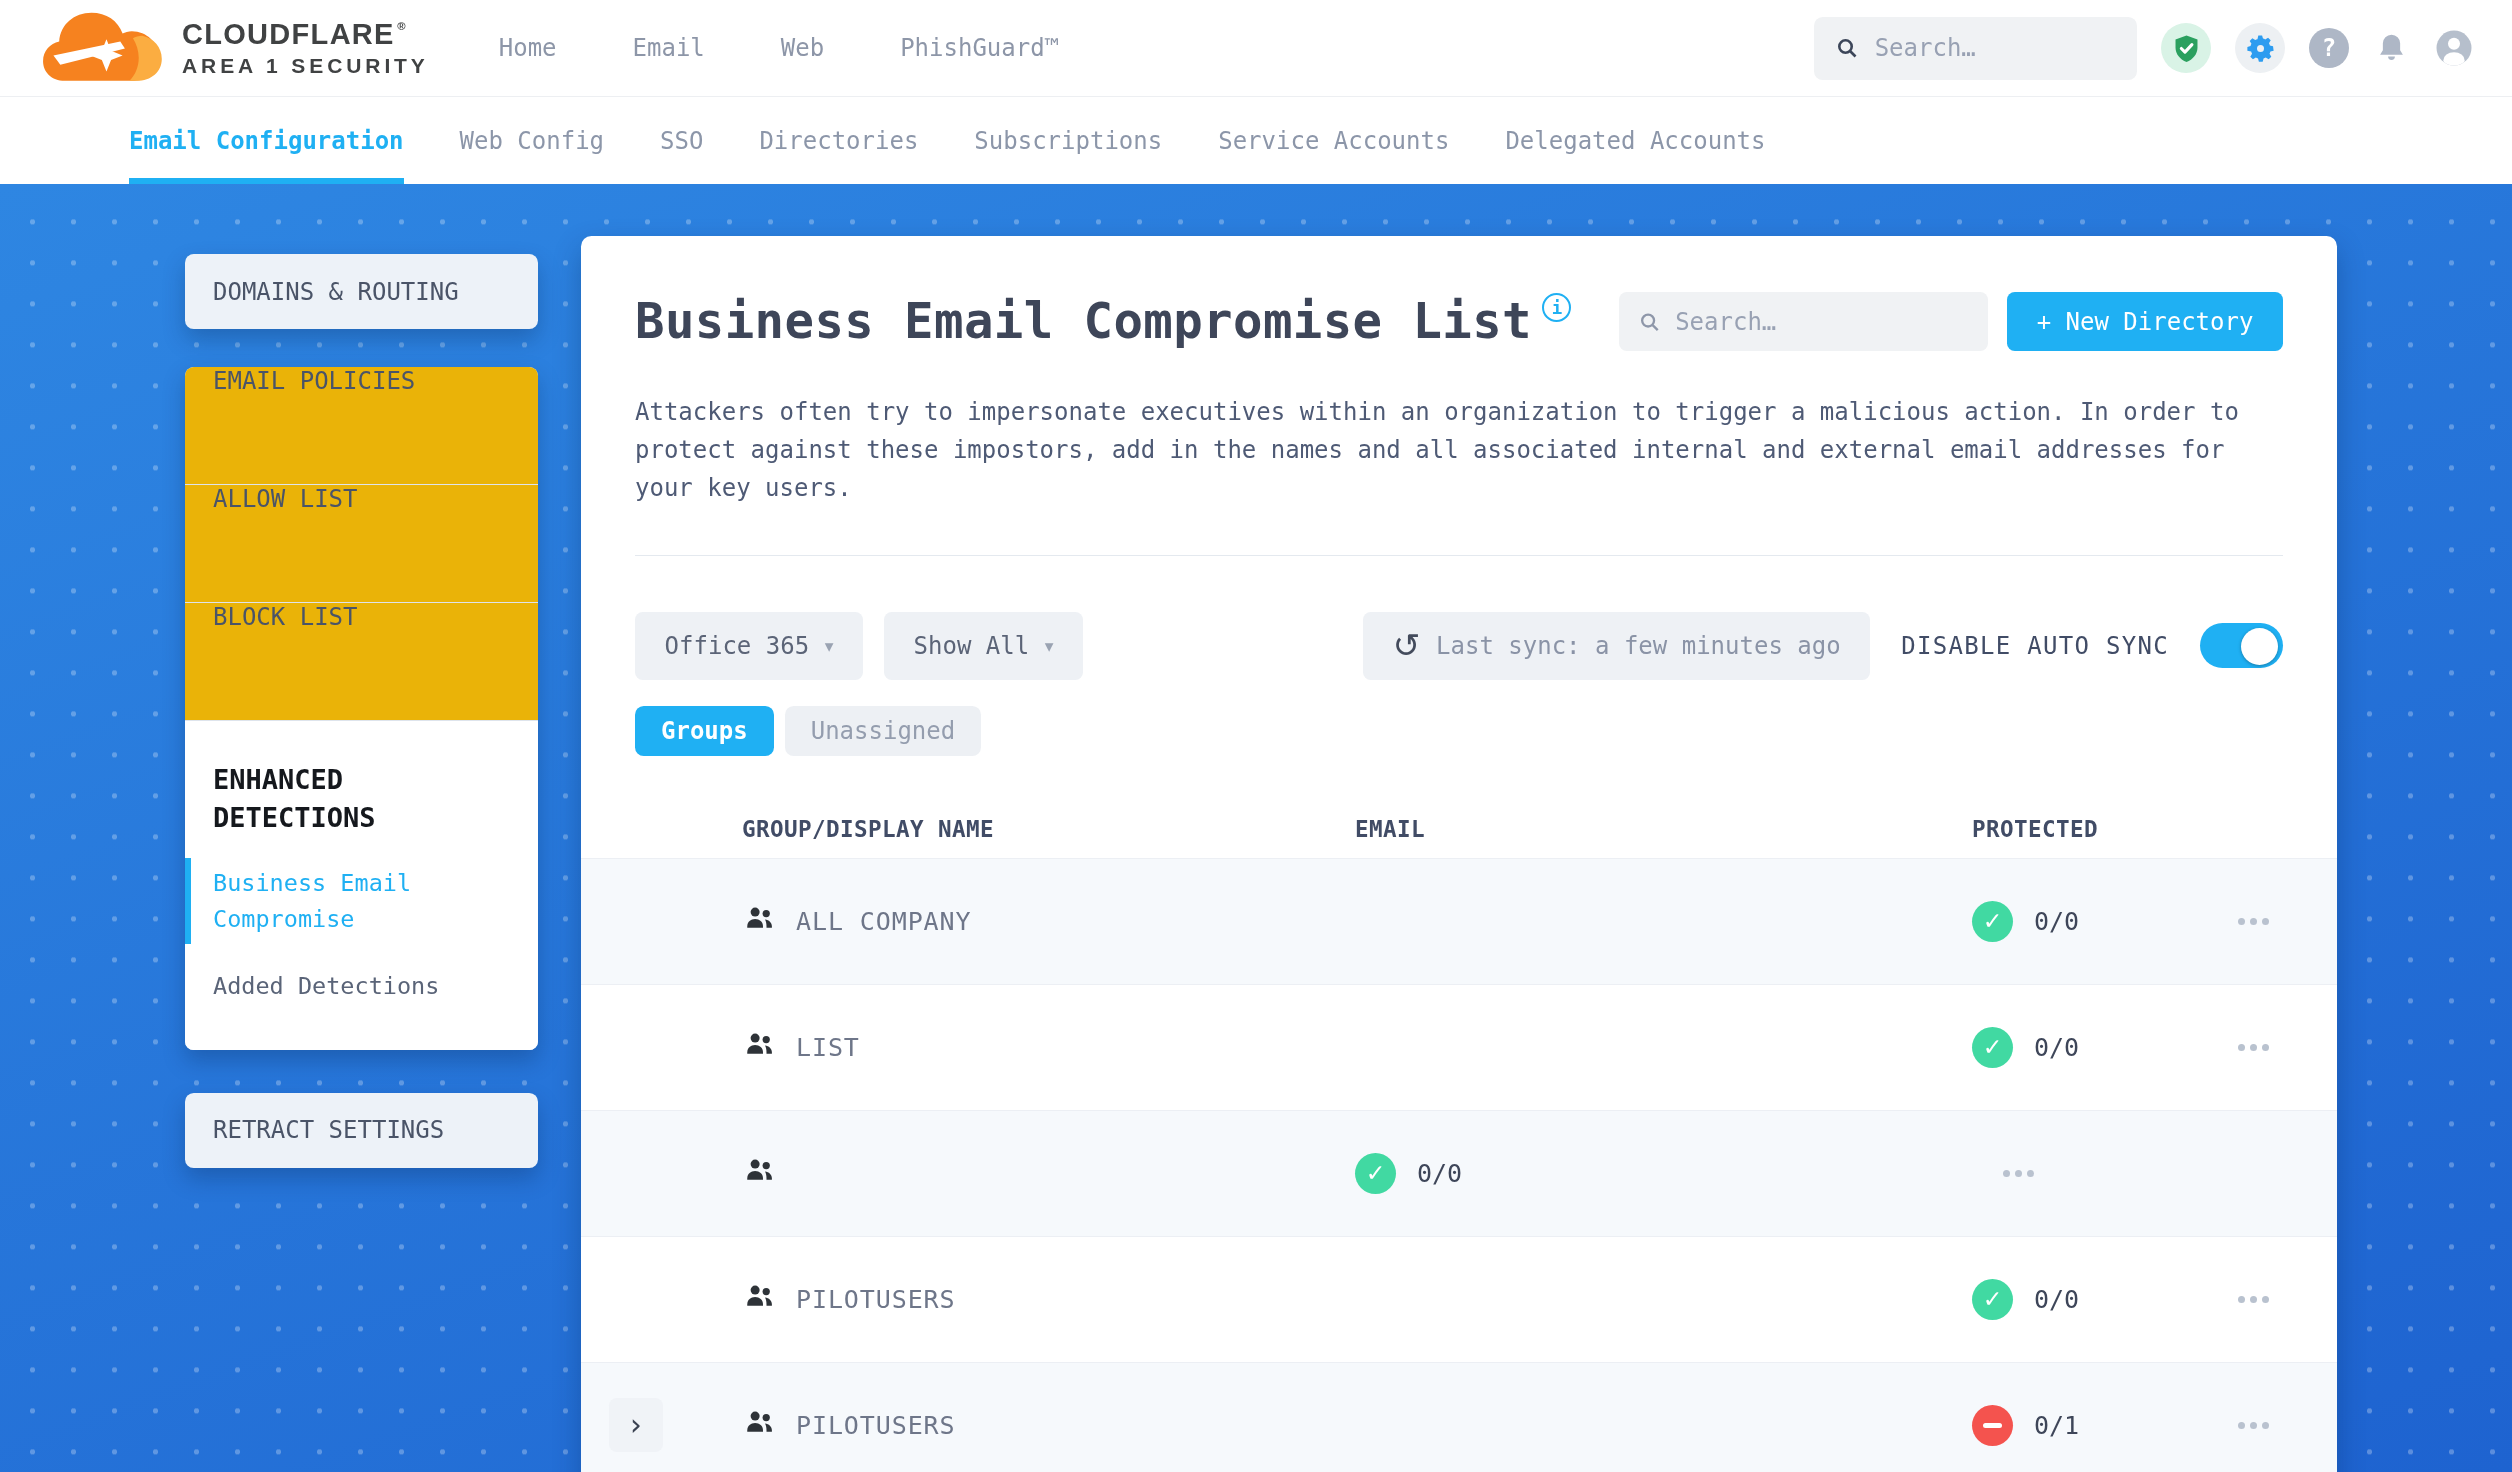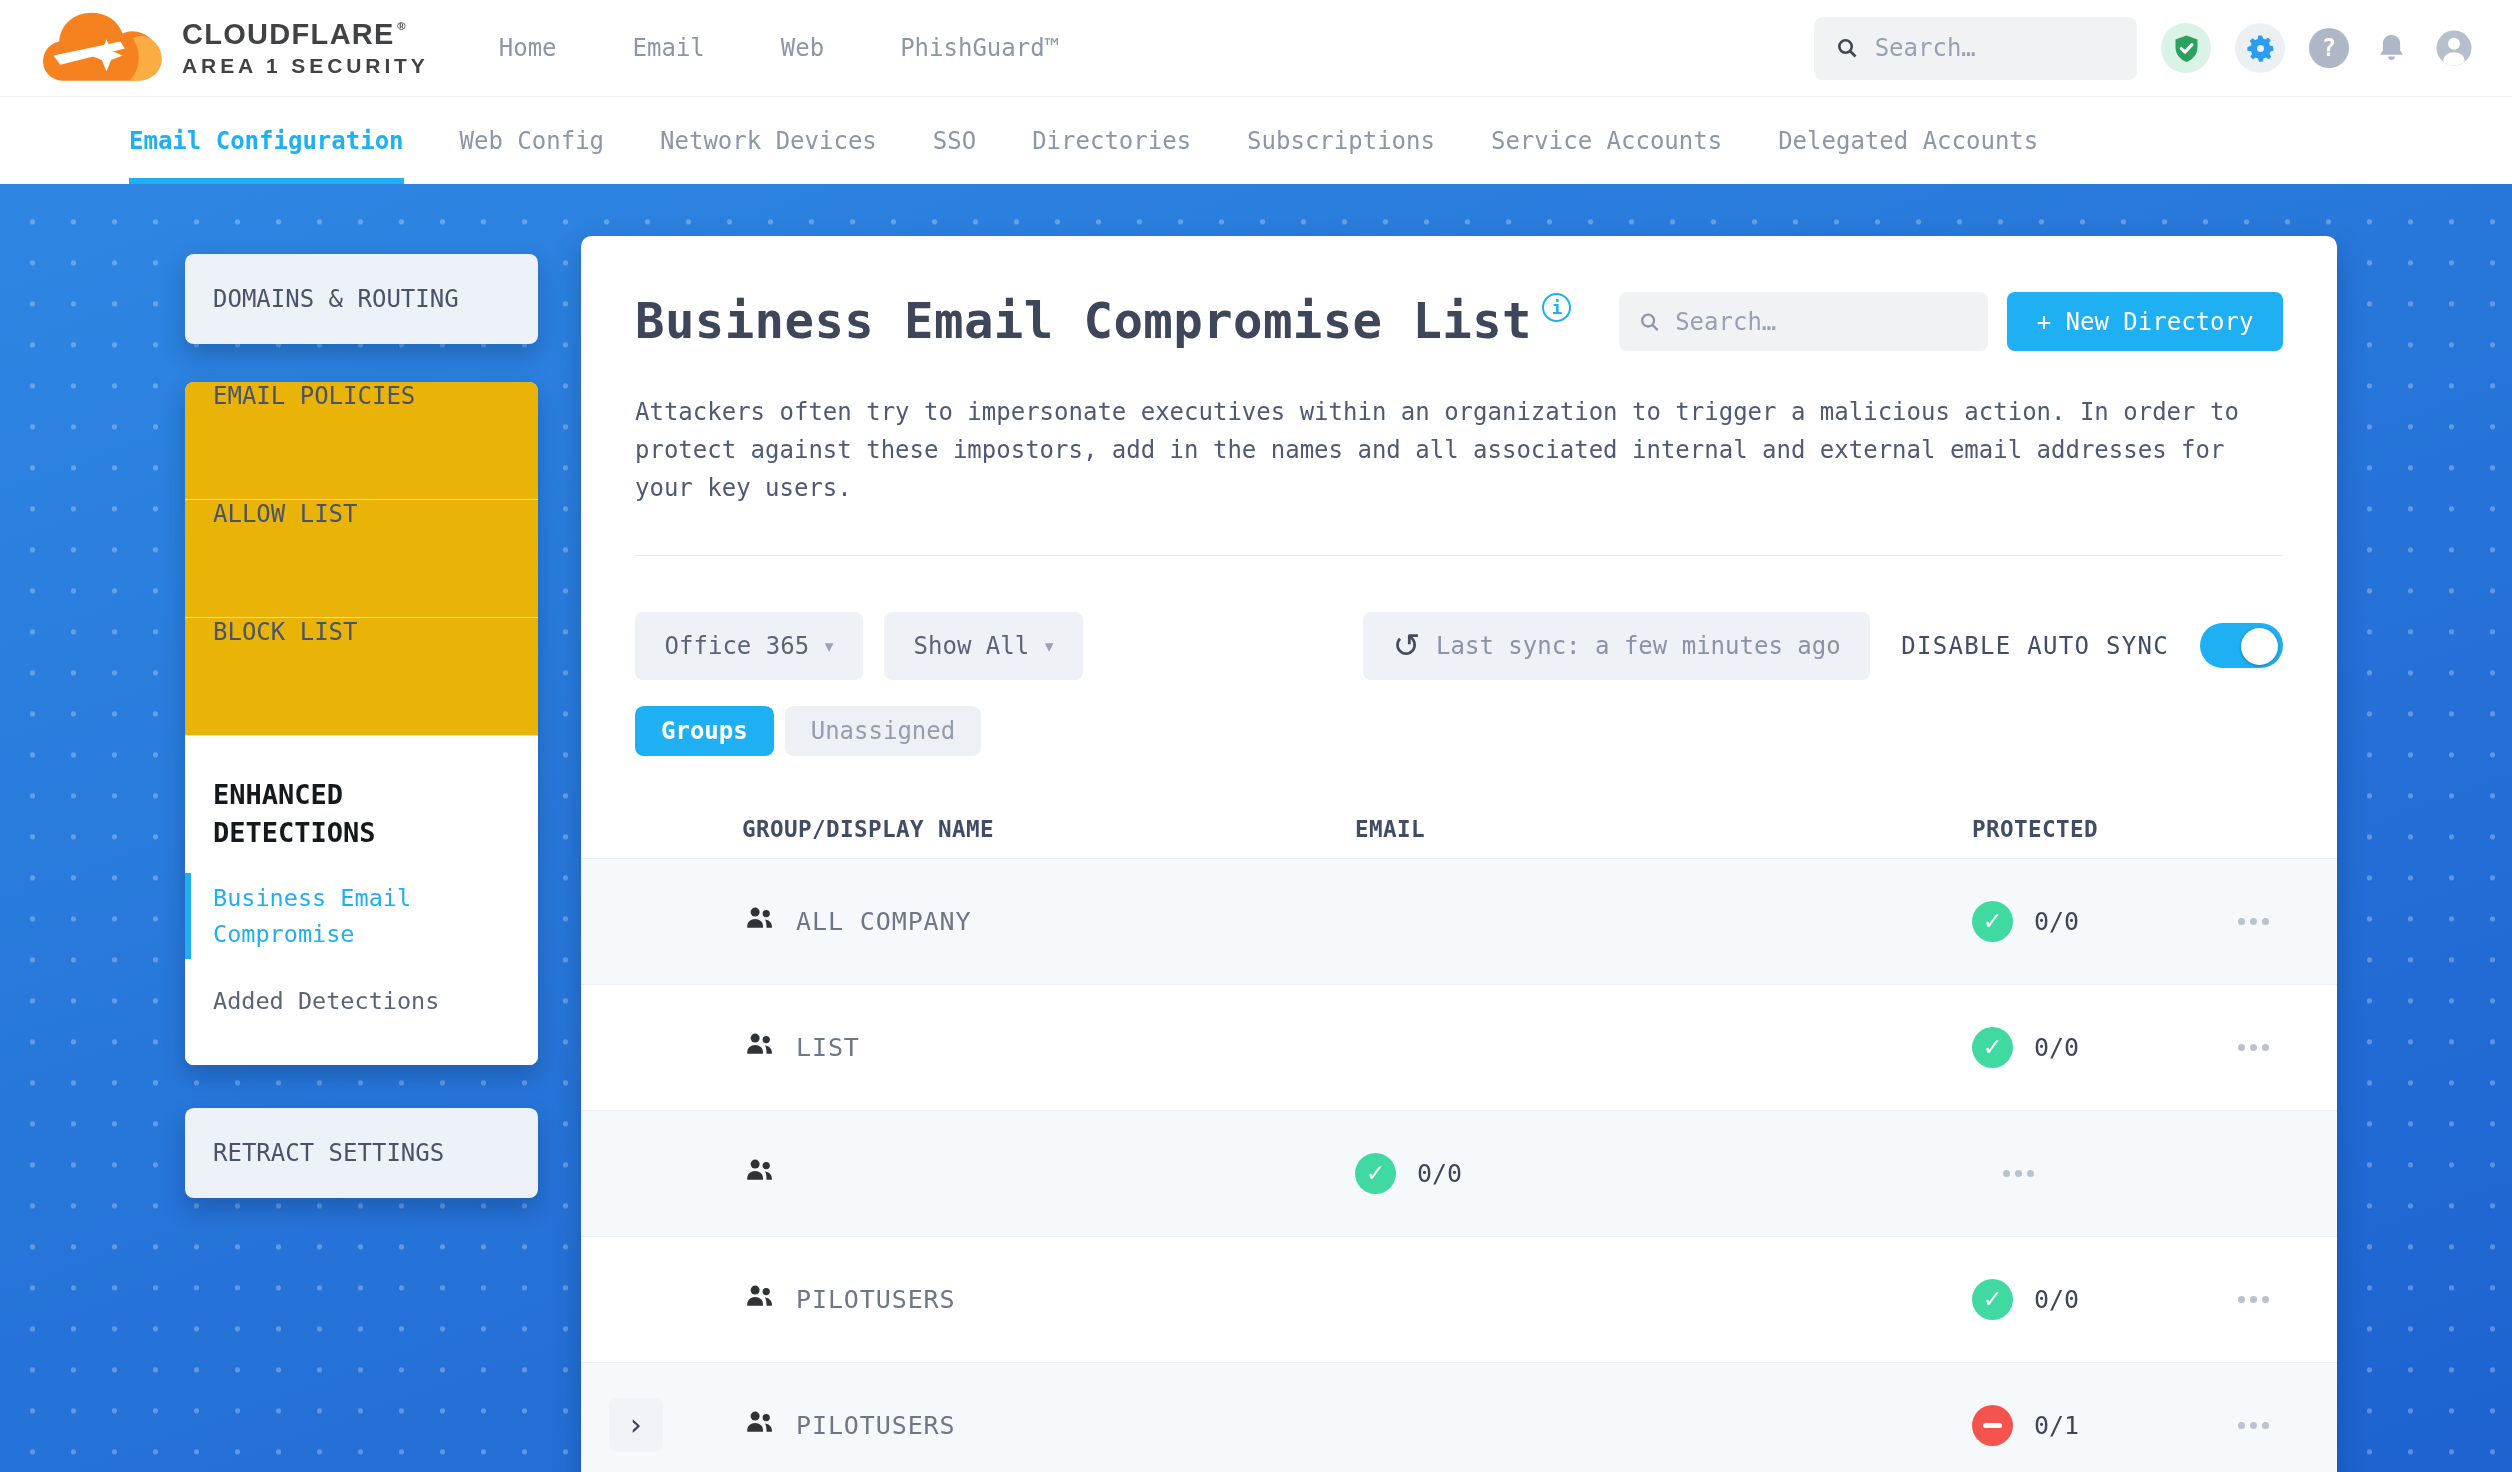--- a/index.html
+++ b/index.html
@@ -31,21 +31,21 @@
   .tab.active { color:#1FB0F3; font-weight:700; }
   .tab.active::after { content:""; position:absolute; left:0; right:0; bottom:0; height:6px; background:#1FB0F3; }
 
   
   .content { position:relative; height:1288px; background:linear-gradient(160deg,#2E86E2 0%,#1E63D0 100%); overflow:hidden; }
   .dotgrid { position:absolute; inset:0; background-image:radial-gradient(rgba(255,255,255,0.27) 2.3px, transparent 3px); background-size:41px 41px; background-position:12px 17.4px; pointer-events:none; }
 
   
   .sidebar { position:absolute; left:185px; top:70px; width:353px; }
   .side-card { background:#EDF2F8; border-radius:8.7px; box-shadow:0 10.4px 22.6px rgba(8,35,80,.28); overflow:hidden; }
-  .sc-single { height:90px; display:flex; align-items:center; padding:0 28px; font-size:24px; color:#4A5468; cursor:pointer; }
+  .sc-single { height:75px; display:flex; align-items:center; padding:0 28px; font-size:24px; color:#4A5468; cursor:pointer; }
   .sc-group { margin-top:38px; }
   .side-item { height:118px; display:flex; padding:0 28px; font-size:24px; color:#4A5468; border-bottom:0.9px solid #DEE4EC; background:#eab308; cursor:pointer; }
   .enhanced { background:#fff; padding:40px 28px 45px; }
   .enh-title { font-size:27px; font-weight:700; color:#15181D; line-height:1.4; max-width:243px; }
   .sub { position:relative; font-size:23.5px; line-height:1.55; cursor:pointer; max-width:261px; }
   .sub-active { color:#1FB0F3; margin-top:28px; }
   .sub-active::before { content:""; position:absolute; left:-28px; top:-7px; bottom:-7px; width:6px; background:#1FB0F3; }
   .sub-plain { color:#5A6478; margin-top:31px; }
   .sc-retract { margin-top:43px; }
 
@@ -167,21 +167,20 @@
             <ellipse cx="12" cy="19.5" rx="6.4" ry="5" fill="#fff"></ellipse>
           </g>
         </svg>
     </div>
   </div>
 </header>
 
 <nav class="tabsbar">
   <span class="tab active">Email Configuration</span>
   <span class="tab">Web Config</span>
-  <span class="tab">Network Devices</span>
   <span class="tab">SSO</span>
   <span class="tab">Directories</span>
   <span class="tab">Subscriptions</span>
   <span class="tab">Service Accounts</span>
   <span class="tab">Delegated Accounts</span>
 </nav>
 
 <div class="content">
   <div class="dotgrid"></div>
 

